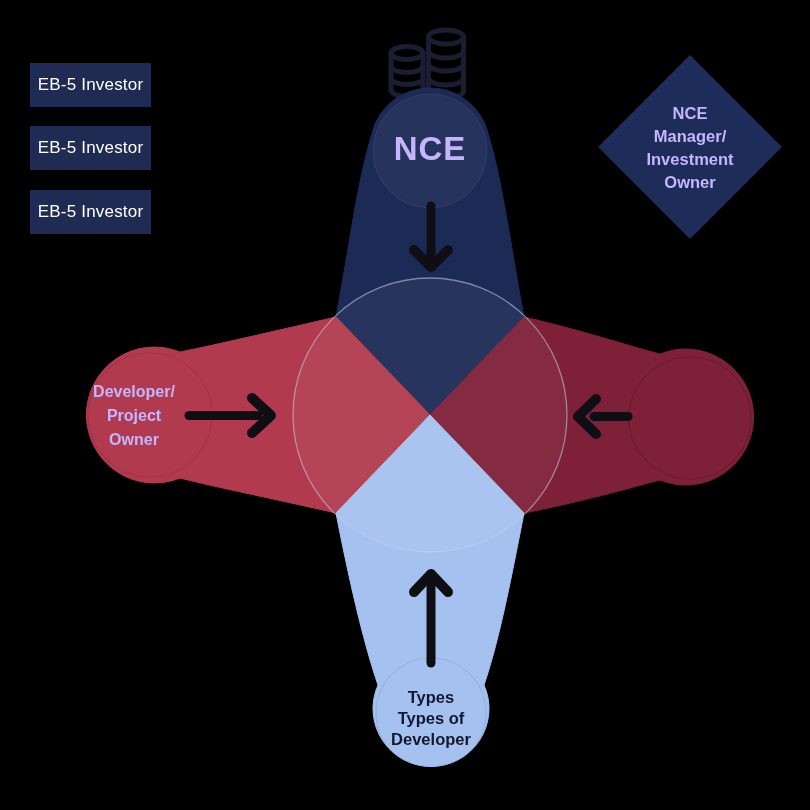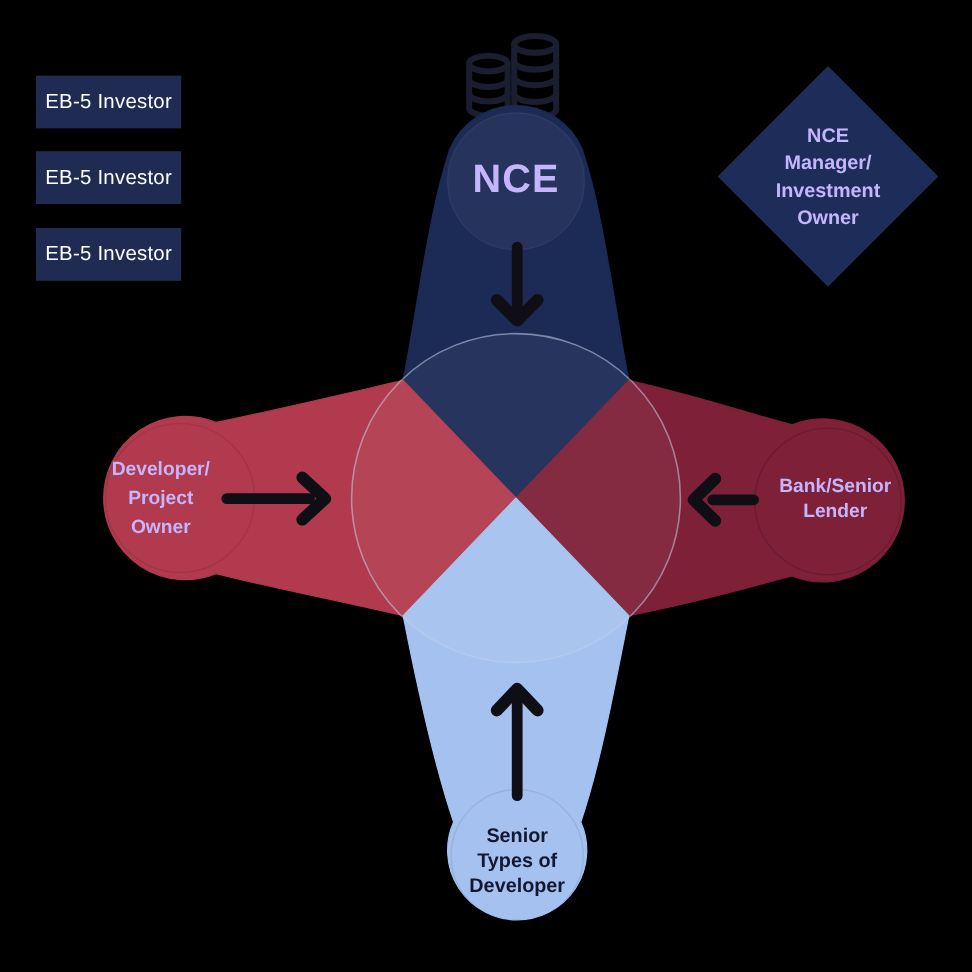--- a/index.html
+++ b/index.html
@@ -98,24 +98,20 @@
 
   <div class="label nce-label" style="left:430px;top:149px">NCE</div>
 
 
   <div class="label developer-label" style="left:134px;top:416px">
     <span>Developer/</span>
     <span>Project</span>
     <span>Owner</span>
   </div>
 
-  <div class="label bank-label" style="left:696px;top:416px">
-    <span>Bank/Senior</span>
-    <span>Lender</span>
-  </div>
 
   <div class="label other-label" style="left:431px;top:718px">
-    <span>Senior</span>
+    <span>Types</span>
     <span>Types of</span>
     <span>Developer</span>
   </div>
 
 </div>
 
 </body></html>

